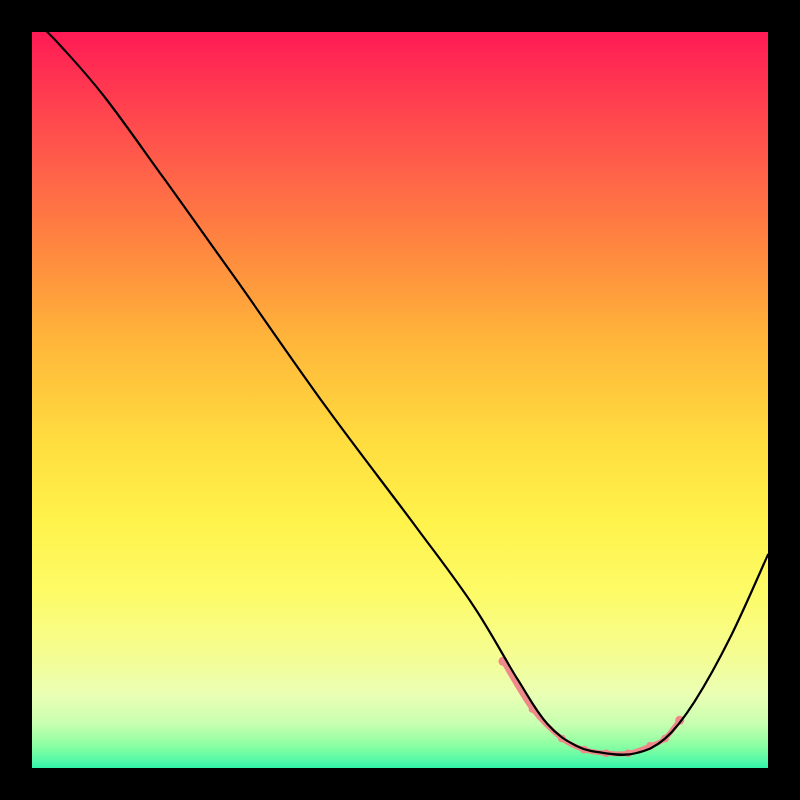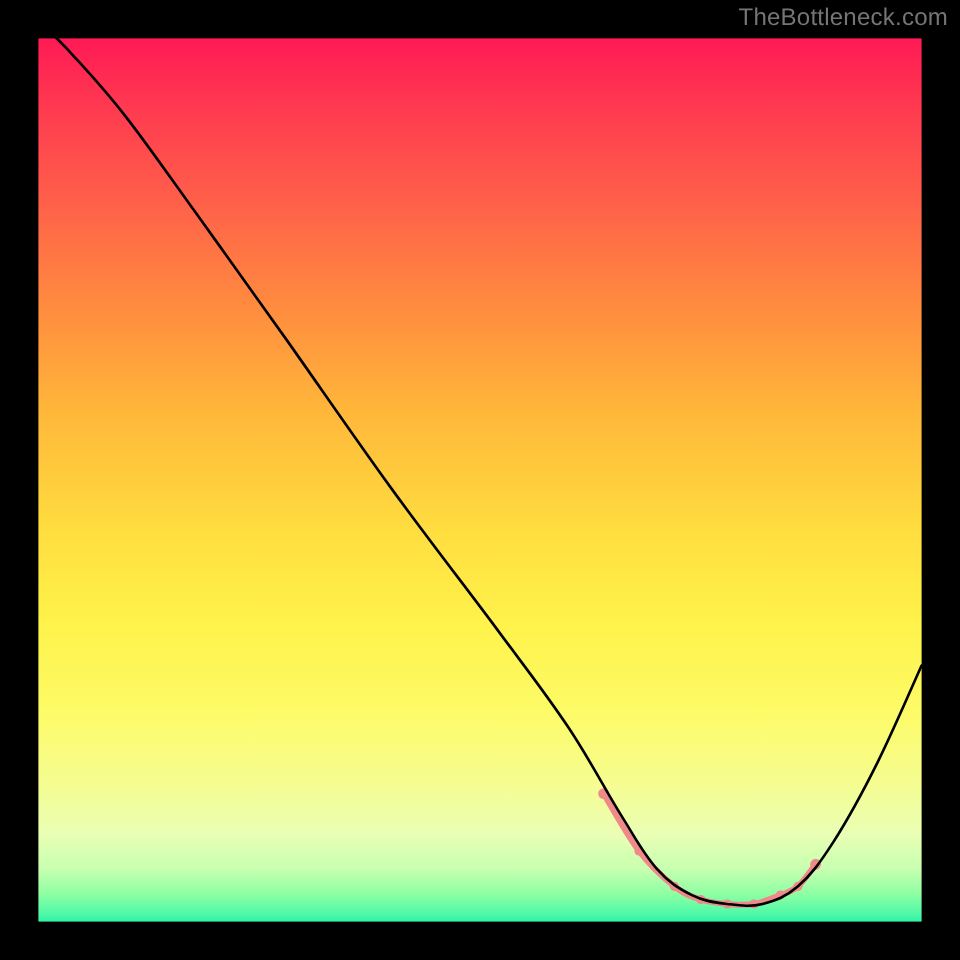--- a/index.html
+++ b/index.html
@@ -98,14 +98,13 @@
           <circle class="dot" cx="552.0" cy="717.6" r="3.8"></circle>
           <circle class="dot" cx="574.1" cy="721.3" r="3.8"></circle>
           <circle class="dot" cx="596.2" cy="721.3" r="3.8"></circle>
           <circle class="dot" cx="618.2" cy="713.9" r="3.8"></circle>
           <circle class="dot" cx="633.0" cy="706.6" r="3.8"></circle>
           <circle class="dot" cx="647.7" cy="688.2" r="4.5"></circle>
         </g>
       <path class="main-line" d="M 0.0 -14.7 C 5.3 -9.4, 16.2 0.1, 29.4 14.7 C 42.7 29.3, 55.1 42.4, 73.6 66.2 C 92.1 90.1, 108.6 114.1, 132.5 147.2 C 156.3 180.3, 176.9 209.2, 206.1 250.2 C 235.2 291.3, 262.6 331.6, 294.4 375.4 C 326.2 419.1, 356.2 457.4, 382.7 493.1 C 409.2 528.9, 423.1 546.3, 441.6 574.1 C 460.1 601.9, 472.5 626.5, 485.8 647.7 C 499.0 668.9, 504.6 679.9, 515.2 691.8 C 525.8 703.8, 534.0 708.6, 544.6 713.9 C 555.2 719.2, 563.5 720.0, 574.1 721.3 C 584.7 722.6, 592.9 723.9, 603.5 721.3 C 614.1 718.6, 622.4 715.8, 633.0 706.6 C 643.6 697.3, 650.5 688.3, 662.4 669.8 C 674.3 651.2, 686.0 630.0, 699.2 603.5 C 712.4 577.0, 729.4 537.1, 736.0 522.6"></path>
     </svg>
   </div>
-  <div class="watermark">TheBottleneck.com</div>
 </div>
 
 </body></html>

